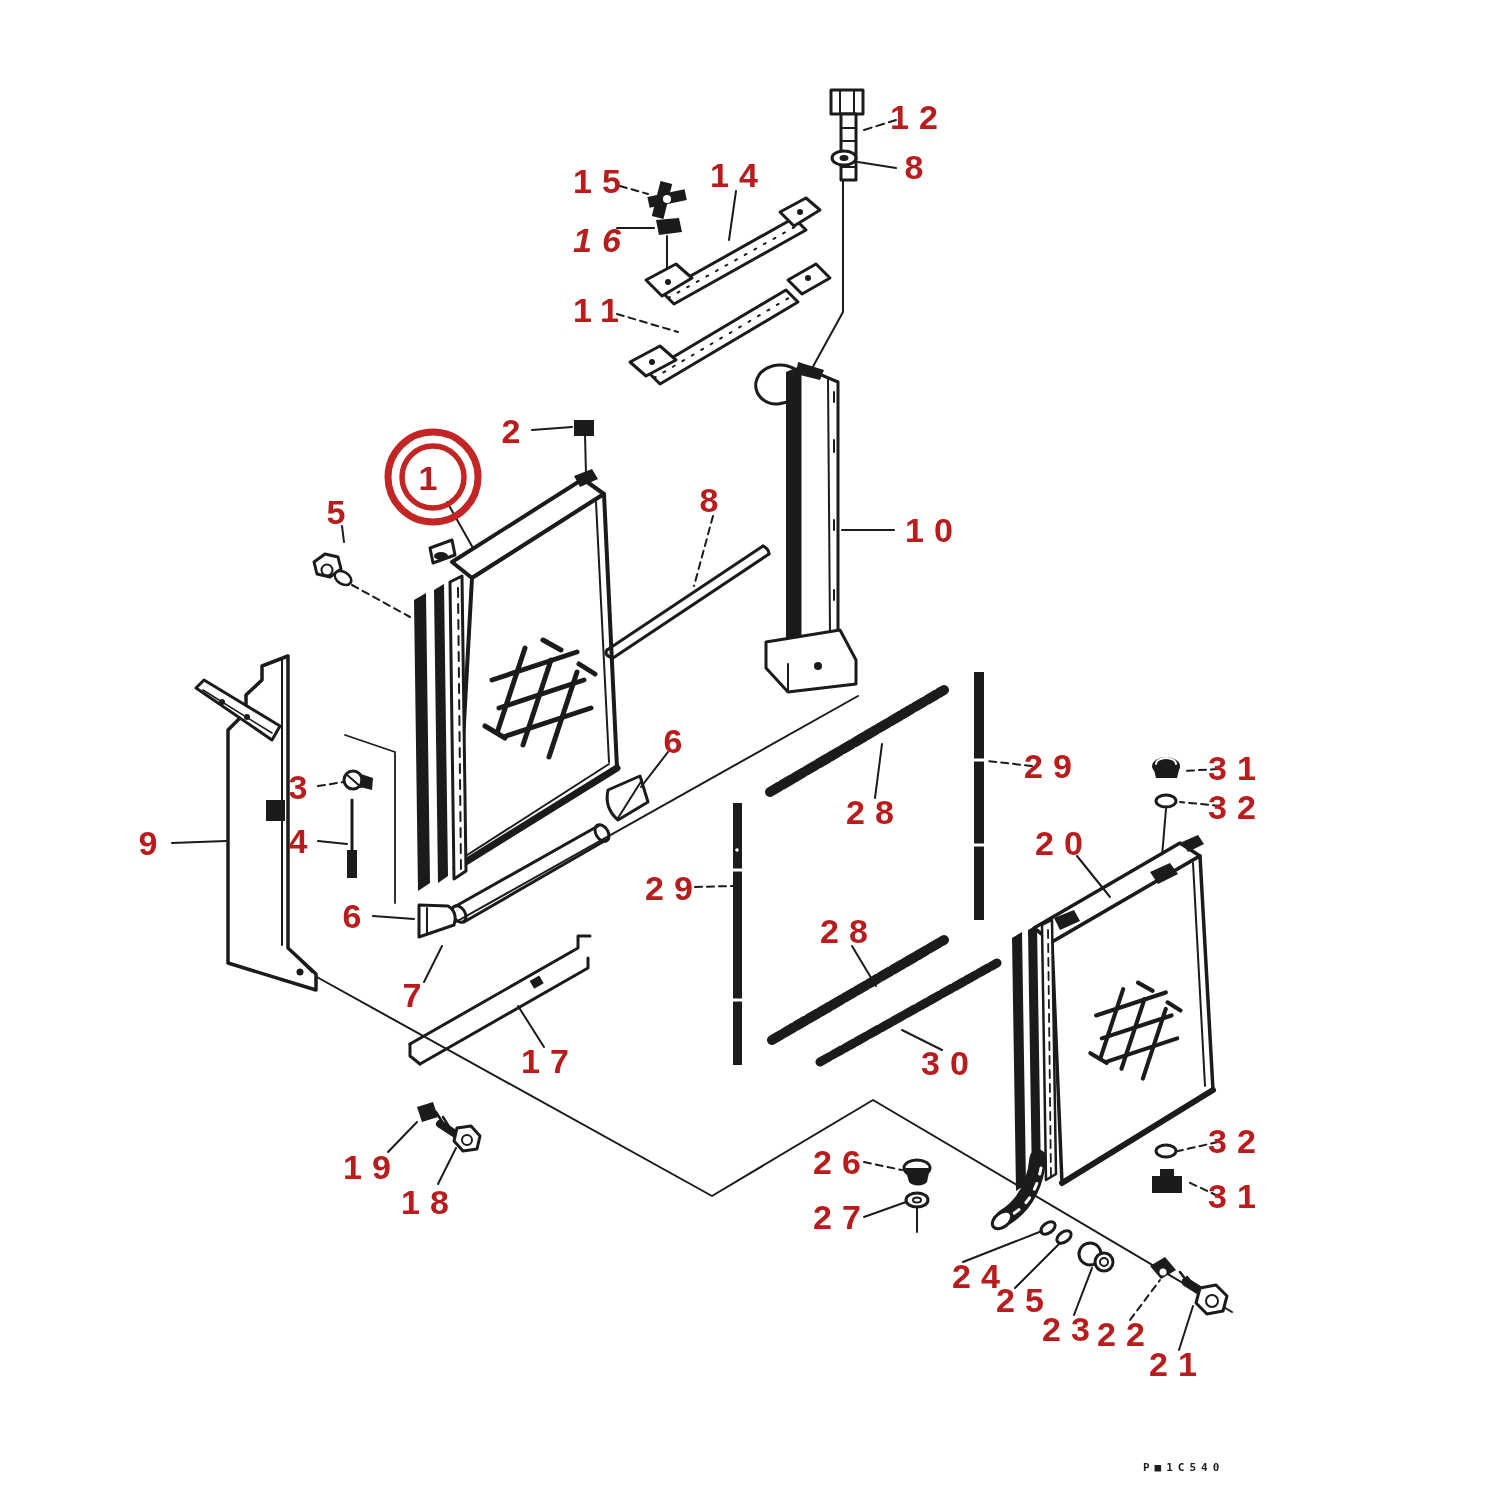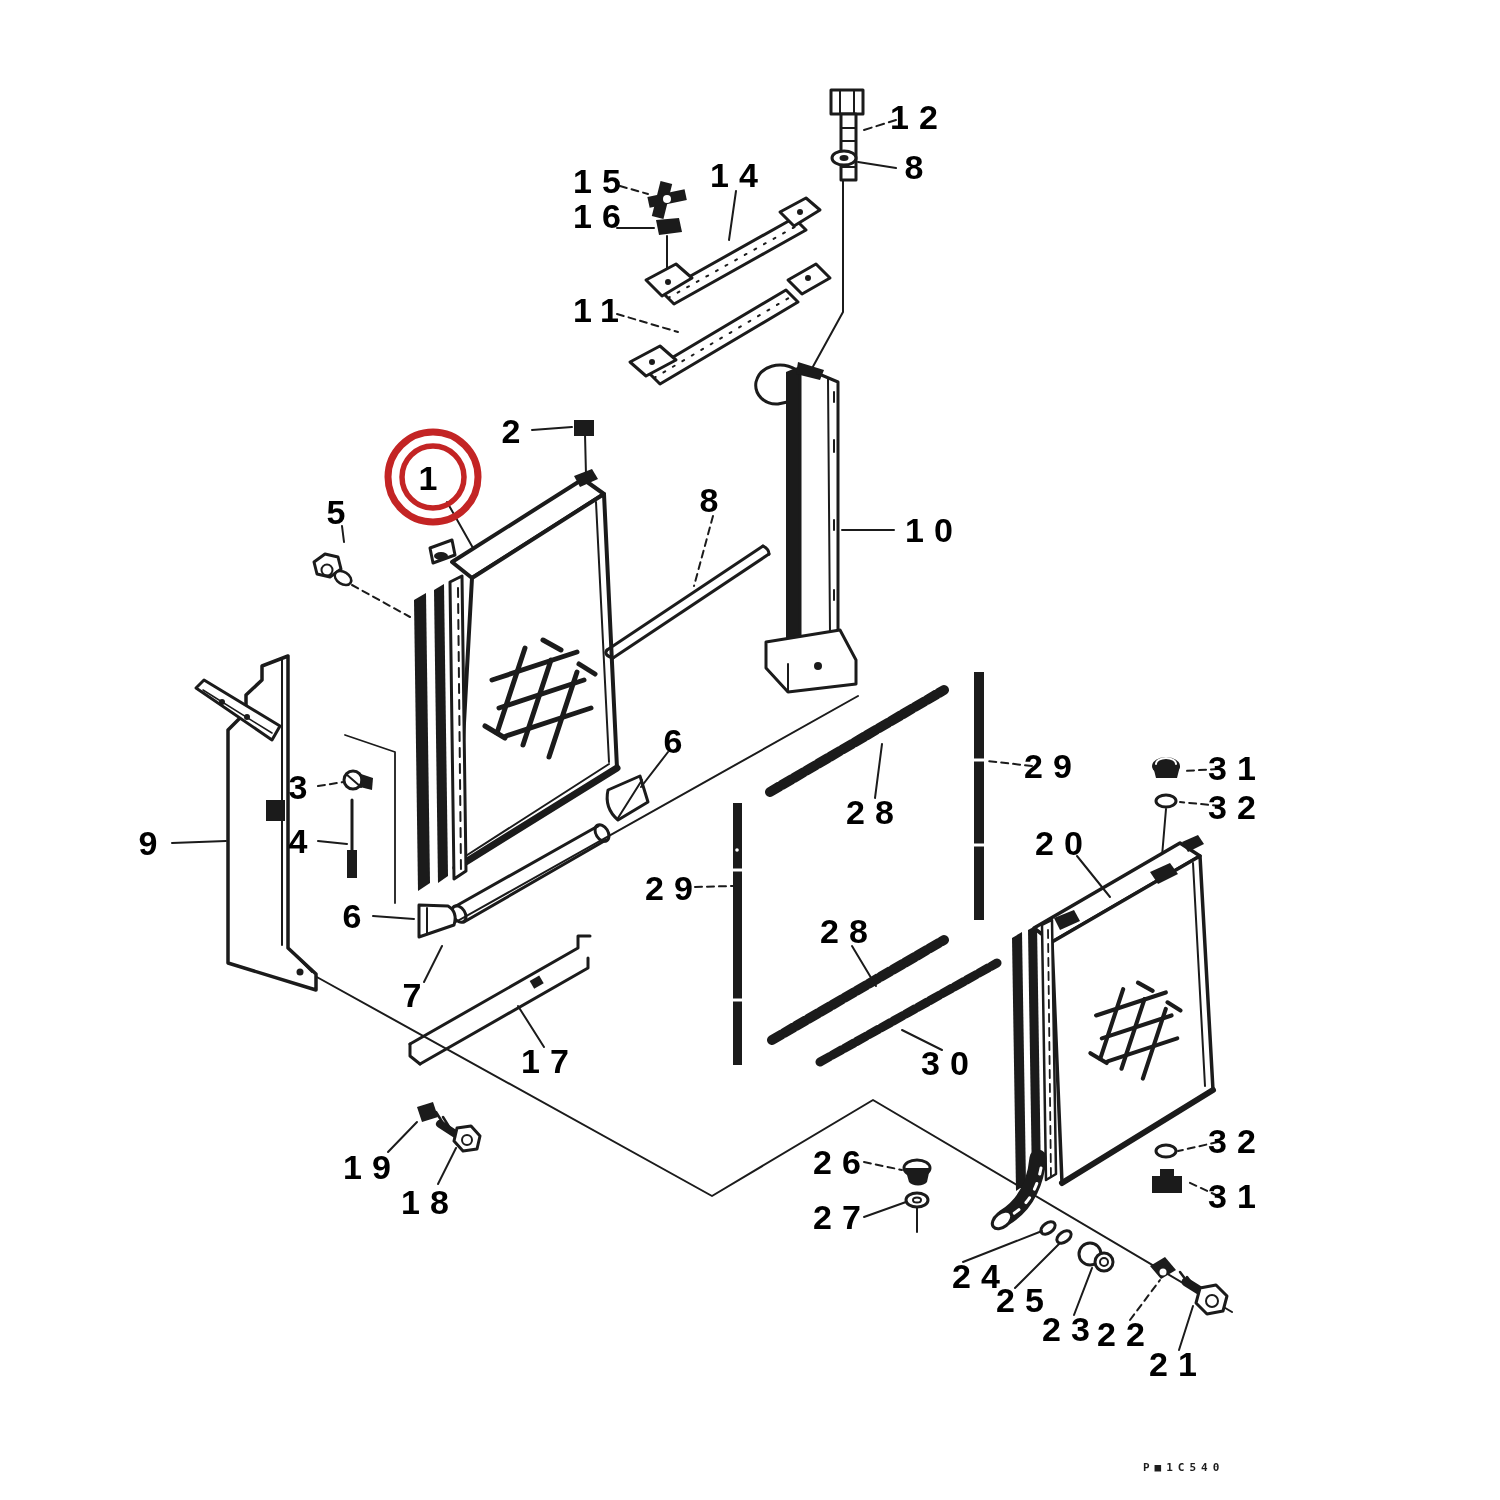--- a/index.html
+++ b/index.html
@@ -1,20 +1,20 @@
 <!DOCTYPE html>
 <html><head>
 <meta charset="utf-8">
 <style>
   html,body{margin:0;padding:0;background:#ffffff;}
   #stage{position:relative;width:1500px;height:1500px;background:#ffffff;overflow:hidden;
          font-family:"Liberation Sans",sans-serif;}
   #art{position:absolute;left:0;top:0;}
   .callout{position:absolute;font-weight:700;font-size:34px;letter-spacing:10px;
-           color:#000000;transform:translate(-50%,-50%);white-space:nowrap;
+           color:#b91c1c;transform:translate(-50%,-50%);white-space:nowrap;
            font-family:"Liberation Sans",sans-serif;line-height:1;}
   .watermark{position:absolute;left:1143px;top:1461px;font-family:"DejaVu Sans Mono",monospace;
              font-weight:700;font-size:11px;letter-spacing:5px;color:#1d1d1d;}
   svg *{vector-effect:none;}
 </style>
 </head>
 <body>
 
 <div id="stage">
 
@@ -315,21 +315,21 @@
       <div class="callout" style="left: 357px; top: 916px;">6</div>
       <div class="callout" style="left: 417px; top: 995px;">7</div>
       <div class="callout" style="left: 714px; top: 500px;">8</div>
       <div class="callout" style="left: 153px; top: 843px;">9</div>
       <div class="callout" style="left: 914px; top: 530px; margin-left: 20px;">10</div>
       <div class="callout" style="left: 601px; top: 310px;">11</div>
       <div class="callout" style="left: 919px; top: 117px;">12</div>
       <div class="callout" style="left: 919px; top: 167px;">8</div>
       <div class="callout" style="left: 739px; top: 175px; text-align: right;">14</div>
       <div class="callout" style="left: 602px; top: 181px;">15</div>
-      <div class="callout" style="left: 602px; top: 216px;">16</div>
+      <div class="callout" style="left: 602px; top: 240px; font-style: italic;">16</div>
       <div class="callout" style="left: 550px; top: 1061px;">17</div>
       <div class="callout" style="left: 430px; top: 1202px;">18</div>
       <div class="callout" style="left: 372px; top: 1167px;">19</div>
       <div class="callout" style="left: 1064px; top: 843px;">20</div>
       <div class="callout" style="left: 1178px; top: 1364px;">21</div>
       <div class="callout" style="left: 1126px; top: 1334px;">22</div>
       <div class="callout" style="left: 1071px; top: 1329px;">23</div>
       <div class="callout" style="left: 981px; top: 1276px;">24</div>
       <div class="callout" style="left: 1025px; top: 1300px;">25</div>
       <div class="callout" style="left: 842px; top: 1162px; text-align: right;">26</div>

